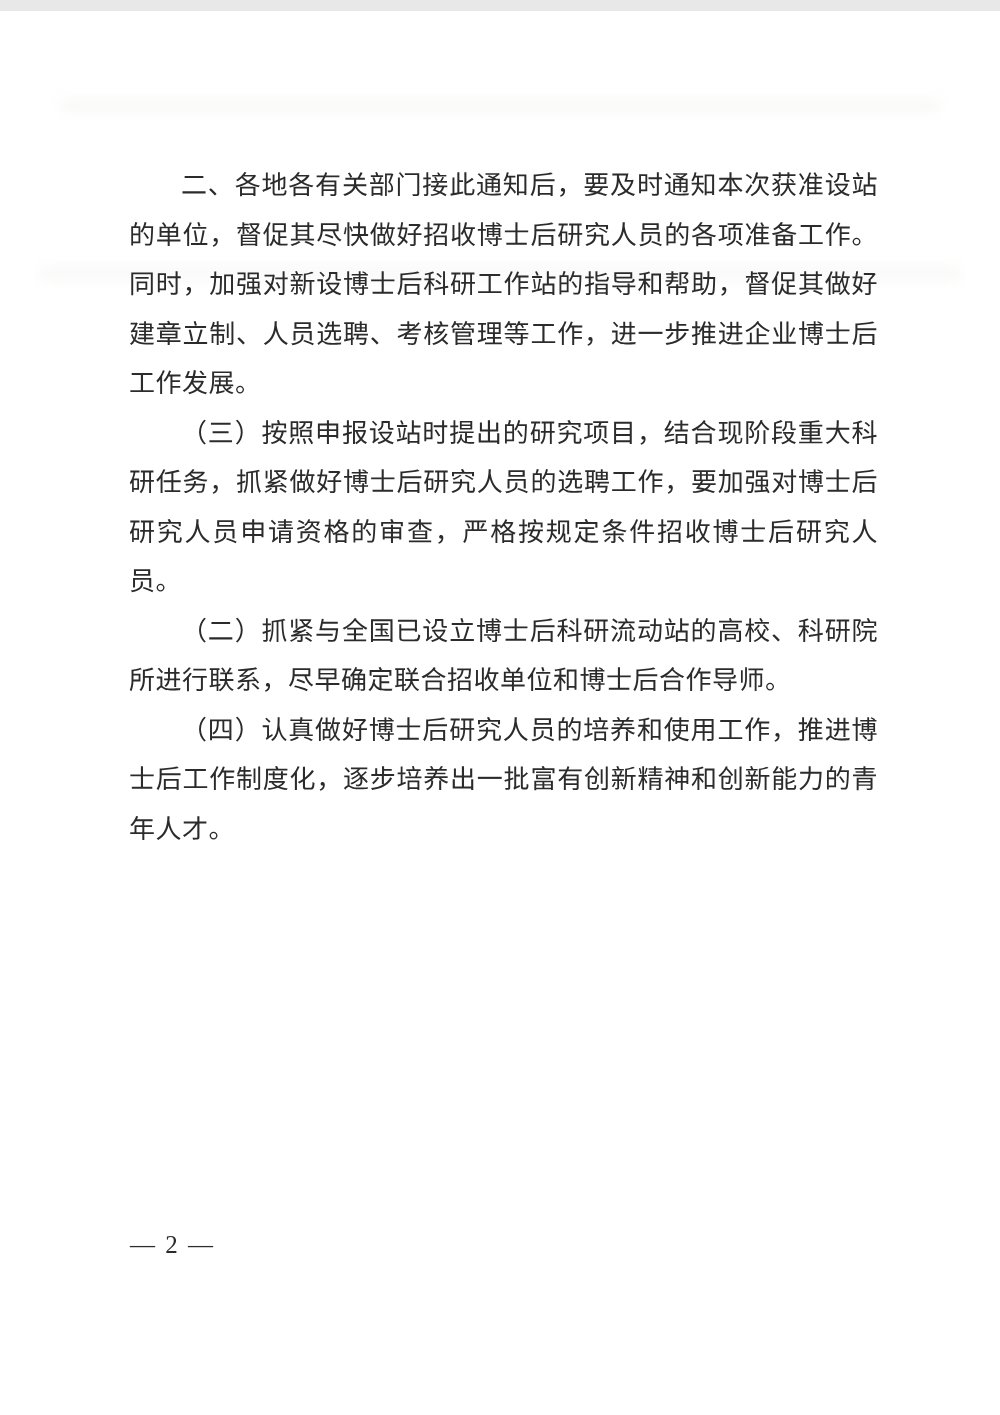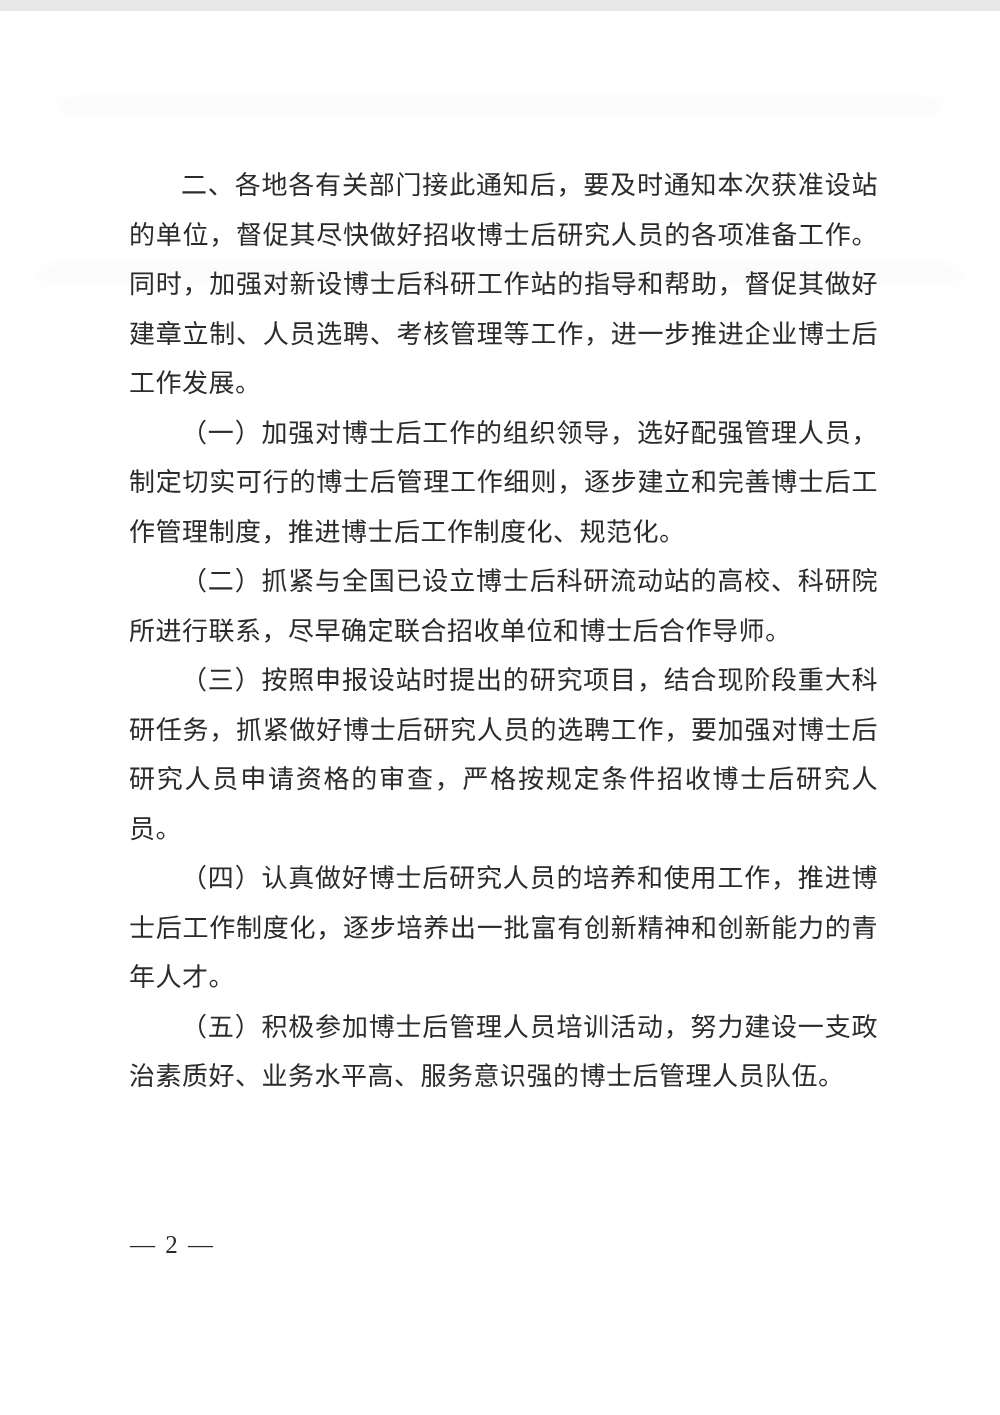--- a/index.html
+++ b/index.html
@@ -58,22 +58,20 @@
 </head>
 <body>
 
 <div class="page">
 
   <div class="scan-ghost ghost-1"></div>
   <div class="scan-ghost ghost-2"></div>
 
   <div class="body-text">
     <p>二、各地各有关部门接此通知后，要及时通知本次获准设站的单位，督促其尽快做好招收博士后研究人员的各项准备工作。同时，加强对新设博士后科研工作站的指导和帮助，督促其做好建章立制、人员选聘、考核管理等工作，进一步推进企业博士后工作发展。</p>
-    <p>（一）加强对博士后工作的组织领导，选好配强管理人员，制定切实可行的博士后管理工作细则，逐步建立和完善博士后工作管理制度，推进博士后工作制度化、规范化。</p>
+    <p>（三）按照申报设站时提出的研究项目，结合现阶段重大科研任务，抓紧做好博士后研究人员的选聘工作，要加强对博士后研究人员申请资格的审查，严格按规定条件招收博士后研究人员。</p>
     <p>（二）抓紧与全国已设立博士后科研流动站的高校、科研院所进行联系，尽早确定联合招收单位和博士后合作导师。</p>
-    <p>（三）按照申报设站时提出的研究项目，结合现阶段重大科研任务，抓紧做好博士后研究人员的选聘工作，要加强对博士后研究人员申请资格的审查，严格按规定条件招收博士后研究人员。</p>
     <p>（四）认真做好博士后研究人员的培养和使用工作，推进博士后工作制度化，逐步培养出一批富有创新精神和创新能力的青年人才。</p>
-    <p>（五）积极参加博士后管理人员培训活动，努力建设一支政治素质好、业务水平高、服务意识强的博士后管理人员队伍。</p>
   </div>
 
   <div class="page-number">— 2 —</div>
 
 </div>
 
 </body></html>

